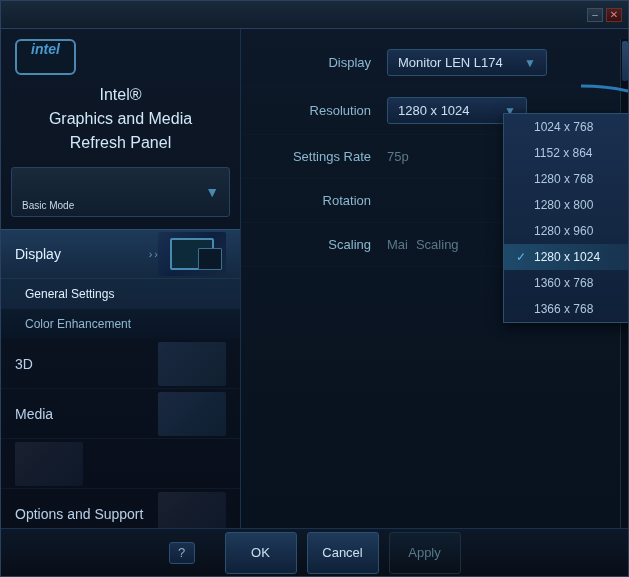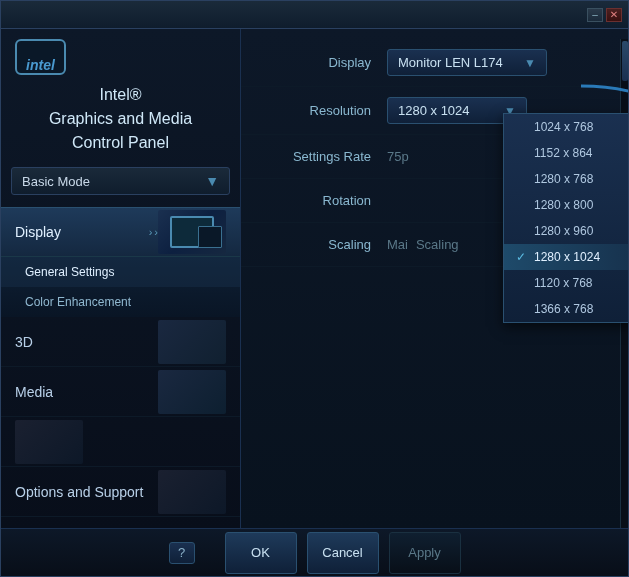--- a/index.html
+++ b/index.html
@@ -66,26 +66,26 @@
     .sidebar {
       width: 240px;
       background: linear-gradient(180deg, #0d1828 0%, #080e1a 100%);
       border-right: 1px solid #1a3050;
       display: flex;
       flex-direction: column;
       flex-shrink: 0;
     }
 
     .intel-logo-circle {
-      width: 51px;
+      width: 61px;
       height: 36px;
       border: 2px solid #4a8ab0;
       border-radius: 6px;
       display: flex;
-      align-items: flex-end;
+      align-items: flex-start;
       justify-content: center;
       background: #0a1828;
     }
 
     .intel-text {
       font-size: 14px;
       font-weight: bold;
       color: #4a9ad0;
       font-style: italic;
     }
@@ -109,21 +109,22 @@
       border-radius: 3px;
       display: flex;
       align-items: center;
       padding: 5px 10px;
       cursor: pointer;
     }
 
     .mode-text {
       flex: 1;
       color: #c8d8e8;
-      font-size: 13px;
+      font-size: 10px;
+      margin-top: 27px;
     }
 
     .mode-arrow {
       color: #4a8ab0;
       font-size: 14px;
     }
 
     .sidebar-nav {
       flex: 1;
     }
@@ -443,21 +444,21 @@
 
       <div style="display:flex;align-items:center;padding:10px 14px 0;">
         <div class="intel-logo-circle">
           <span class="intel-text">intel</span>
         </div>
       </div>
 
       <div class="brand-title">
         <span>Intel®</span><br>
         <span>Graphics and Media</span><br>
-        <span>Control Panel</span>
+        <span>Refresh Panel</span>
       </div>
 
       <div class="mode-selector">
         <span class="mode-text">Basic Mode</span>
         <span class="mode-arrow">▼</span>
       </div>
 
       <div class="sidebar-nav">
 
         <div class="sidebar-item active">
@@ -578,21 +579,21 @@
         <div class="dropdown-item">
           <span class="check"></span>
           <span>1280 x 960</span>
         </div>
         <div class="dropdown-item selected">
           <span class="check">✓</span>
           <span>1280 x 1024</span>
         </div>
         <div class="dropdown-item">
           <span class="check"></span>
-          <span>1120 x 768</span>
+          <span>1360 x 768</span>
         </div>
         <div class="dropdown-item">
           <span class="check"></span>
           <span>1366 x 768</span>
         </div>
       </div>
 
       <svg class="blue-arrow" width="130" height="80" viewBox="0 0 130 80">
         <defs>
           <marker id="arrowhead" markerWidth="10" markerHeight="7" refX="9" refY="3.5" orient="auto">

